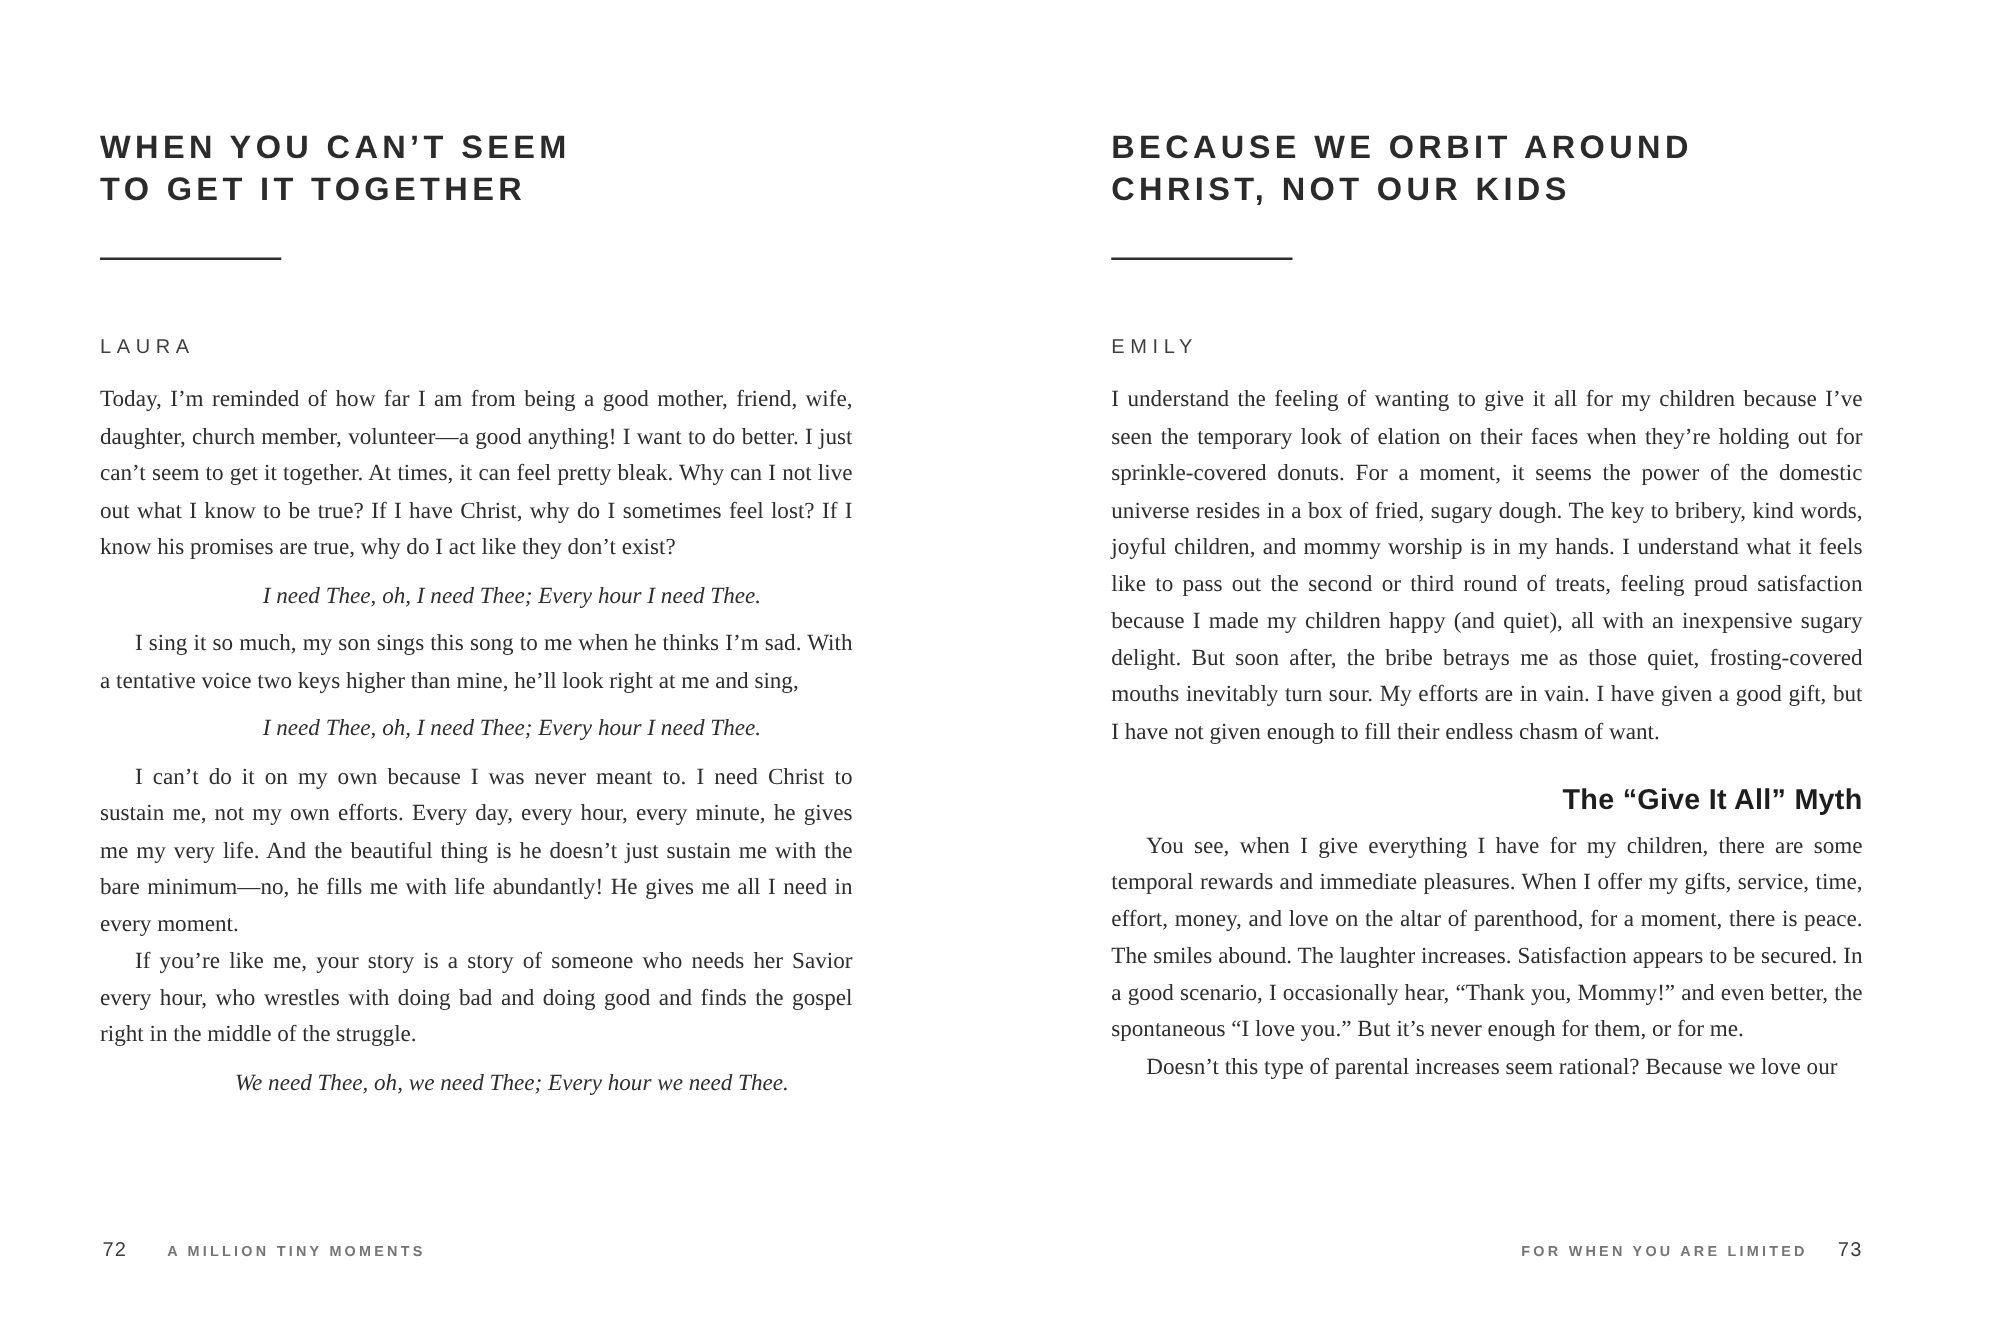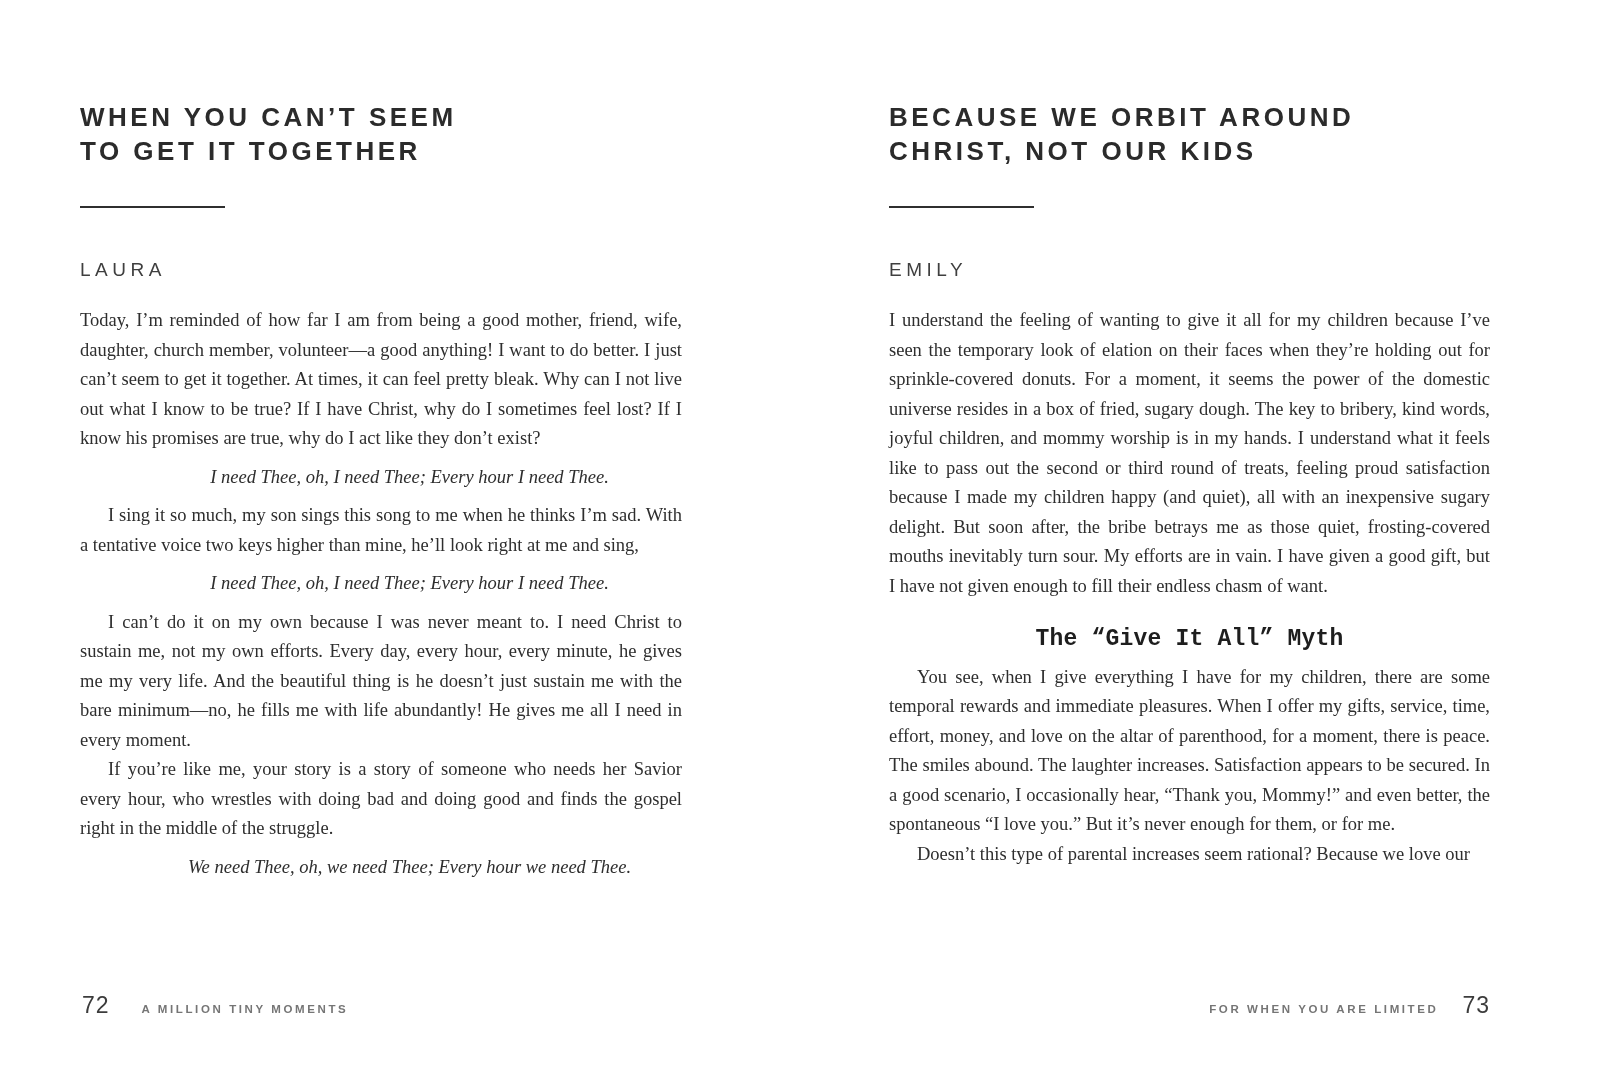--- a/index.html
+++ b/index.html
@@ -38,24 +38,24 @@
     position: absolute;
     top: 206px;
     left: 0;
     width: 145px;
     border: none;
     border-top: 2px solid #2f2f2f;
     margin: 0;
   }
   .author-label {
     position: absolute;
-    top: 259px;
+    top: 269px;
     left: 0;
     font-family: "Liberation Sans", sans-serif;
-    font-size: 19px;
+    font-size: 16px;
     font-weight: 400;
     letter-spacing: 4.5px;
     color: #3f3f3f;
   }
   .body-text {
     position: absolute;
     top: 306px;
     left: 0;
     right: 0;
     font-size: 18.5px;
@@ -70,47 +70,47 @@
   .body-text p.no-indent {
     text-indent: 0;
   }
   .body-text p.quote {
     font-style: italic;
     text-indent: 0;
     text-align: center;
     margin: 9px 0 9px 57px;
   }
   .section-heading {
-    font-family: Liberation Mono, monospace;
+    font-family: Liberation Sans, sans-serif;
     font-size: 23px;
     font-weight: 700;
     color: #1e1e1e;
     margin: 24px 0 8px 0;
-    text-align: center;
+    text-align: right;
     letter-spacing: 0.2px;
   }
   .page-footer {
     position: absolute;
     top: 992px;
     display: flex;
     align-items: baseline;
   }
   #left-page .page-footer {
     left: 2px;
     gap: 32px;
   }
   #right-page .page-footer {
     right: 0;
     gap: 24px;
     justify-content: flex-end;
     text-align: center;
   }
   .page-number {
     font-family: "Liberation Sans", sans-serif;
-    font-size: 23px;
+    font-size: 16px;
     font-weight: 400;
     color: #3c3c3c;
     letter-spacing: 1px;
   }
   .running-title {
     font-family: "Liberation Sans", sans-serif;
     font-size: 11.5px;
     font-weight: 700;
     letter-spacing: 2.6px;
     color: #757575;

